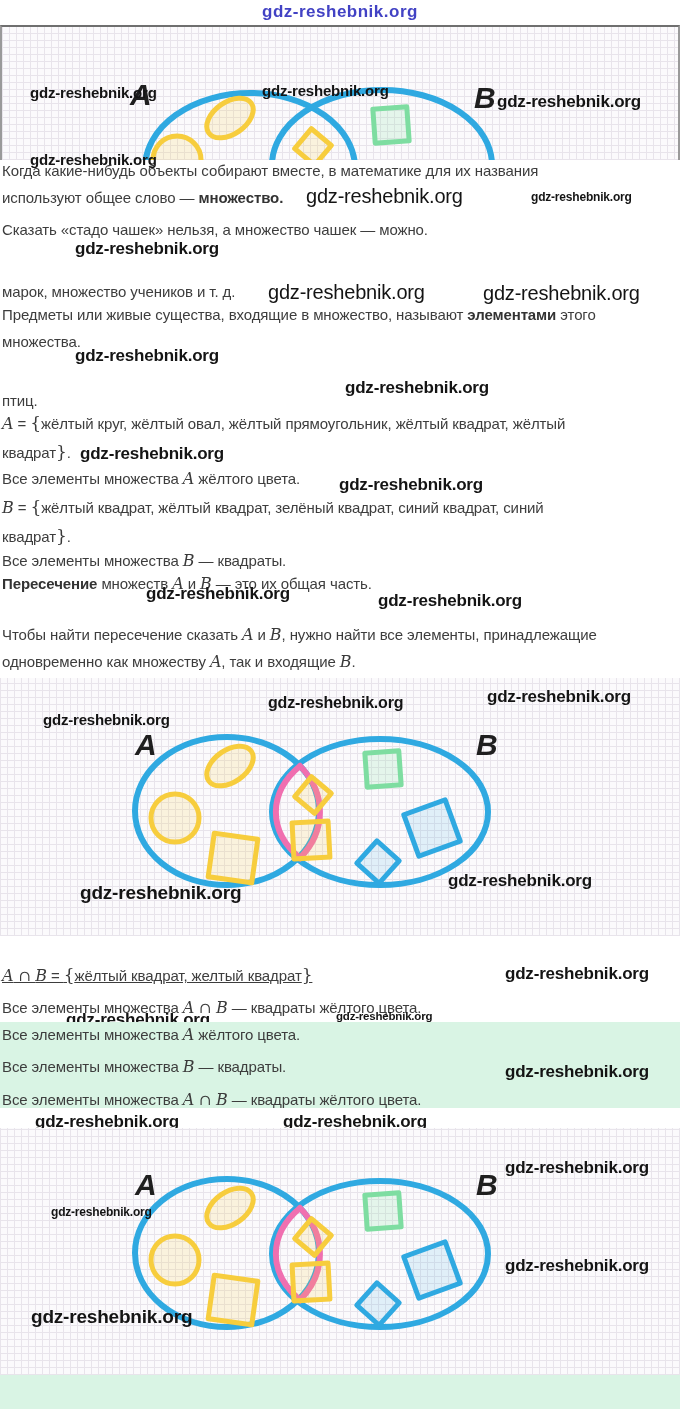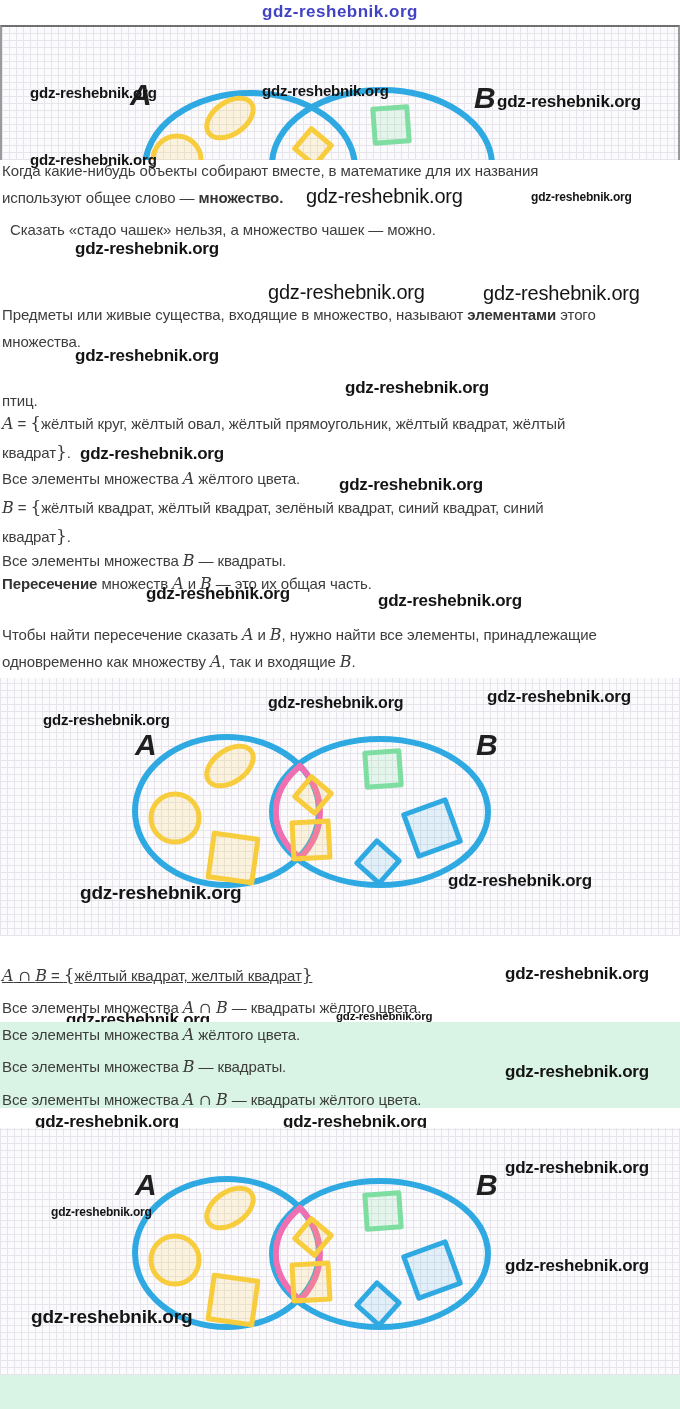--- a/index.html
+++ b/index.html
@@ -52,22 +52,23 @@
   <div class="venn-label" style="left:474px;top:81px;">B</div>
   <div class="wm wm15" style="left:30px;top:84px;">gdz-reshebnik.org</div>
   <div class="wm wm15" style="left:262px;top:82px;">gdz-reshebnik.org</div>
   <div class="wm wm17" style="left:497px;top:92px;">gdz-reshebnik.org</div>
   <div class="wm wm15" style="left:30px;top:151px;">gdz-reshebnik.org</div>
 
   <div class="t" style="left:2px;top:162px;">Когда какие-нибудь объекты собирают вместе, в математике для их названия</div>
   <div class="t" style="left:2px;top:189px;"><span>используют общее слово — </span><span class="b">множество.</span></div>
   <div class="wm wm20" style="left:306px;top:185px;">gdz-reshebnik.org</div>
   <div class="wm wm12" style="left:531px;top:190px;">gdz-reshebnik.org</div>
-  <div class="t" style="left:10px;top:221px;">Сказать «стадо чашек» нельзя, а множество чашек — можно.</div>
+  <div class="t" style="left:2px;top:221px;">Сказать «стадо чашек» нельзя, а множество чашек — можно.</div>
   <div class="wm wm17" style="left:75px;top:239px;">gdz-reshebnik.org</div>
+  <div class="t" style="left:2px;top:283px;">марок, множество учеников и т. д.</div>
   <div class="wm wm20" style="left:268px;top:281px;">gdz-reshebnik.org</div>
   <div class="wm wm20" style="left:483px;top:282px;">gdz-reshebnik.org</div>
   <div class="t" style="left:2px;top:306px;"><span>Предметы или живые существа, входящие в множество, называют </span><span class="b">элементами</span><span> этого</span></div>
   <div class="t" style="left:2px;top:333px;">множества.</div>
   <div class="wm wm17" style="left:75px;top:346px;">gdz-reshebnik.org</div>
   <div class="wm wm17" style="left:345px;top:378px;">gdz-reshebnik.org</div>
   <div class="t" style="left:2px;top:392px;">птиц.</div>
   <div class="t" style="left:2px;top:414px;"><span class="mvar">A</span><span> = </span><span class="brace">{</span><span>жёлтый круг, жёлтый овал, жёлтый прямоугольник, жёлтый квадрат, жёлтый</span></div>
   <div class="t" style="left:2px;top:443px;"><span>квадрат</span><span class="brace">}</span><span>.</span></div>
   <div class="wm wm17" style="left:80px;top:444px;">gdz-reshebnik.org</div>

